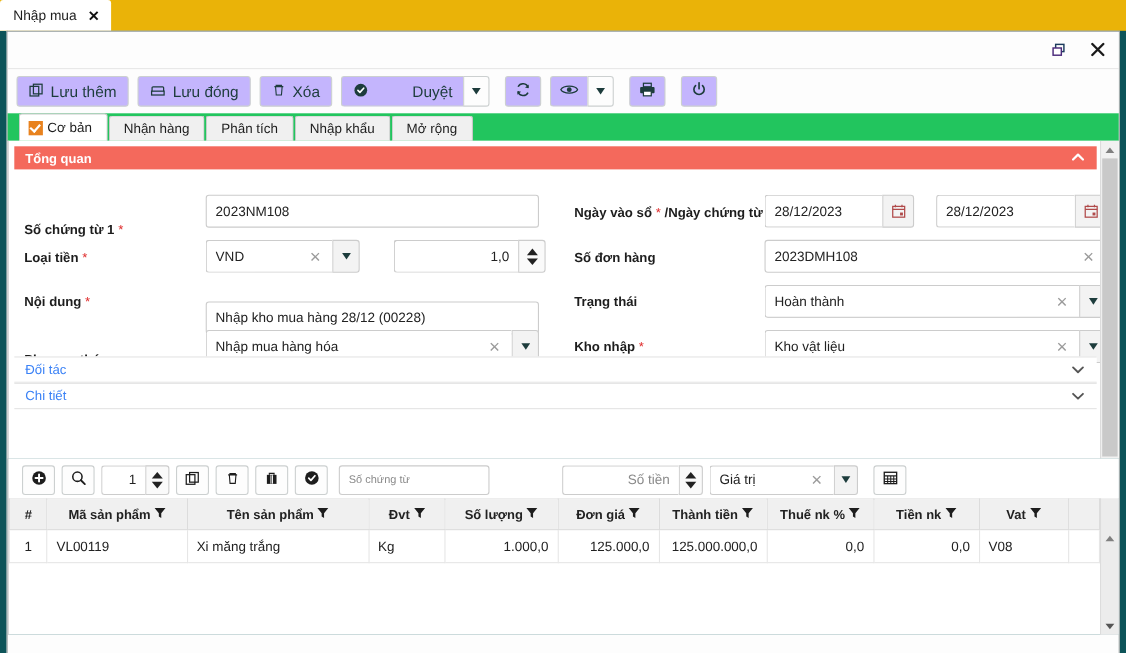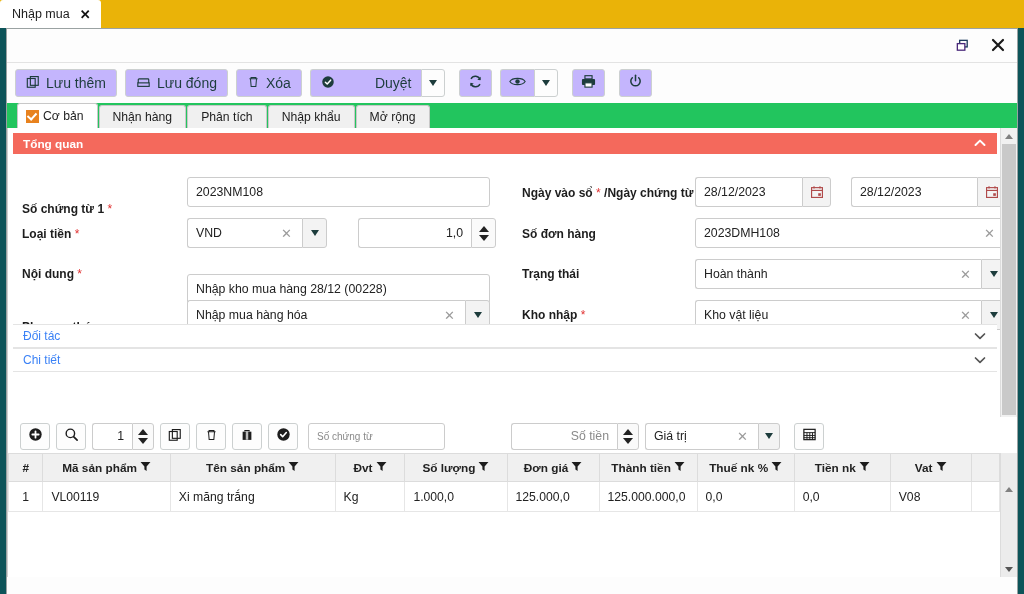--- a/index.html
+++ b/index.html
@@ -230,21 +230,21 @@
   table.grid th {
     background: #f0f0f0; border: 1px solid #dcdcdc;
     height: 28px; font-size: 11.8px; font-weight: bold; color: #222;
     padding: 0 6px; position: relative; white-space: nowrap;
   }
   table.grid th .thwrap { display: flex; align-items: center; justify-content: center; gap: 3px; }
   table.grid td {
     border: 1px solid #e6e6e6; height: 30px; font-size: 12.2px; padding: 0 8px;
     color: #222; white-space: nowrap; background: #fff;
   }
-  .ta-r { }
+  .ta-r { text-align: right; }
   .ta-c { text-align: center; }
 
   
   .vscroll {
     position: absolute; right: 0; top: 0; width: 17px; bottom: 0;
     background: #f1f1f1; border-left: 1px solid #dcdcdc;
   }
   .vscroll .arrow-up, .vscroll .arrow-dn {
     position: absolute; left: 0; width: 16px; height: 16px;
     display: flex; align-items: center; justify-content: center;

